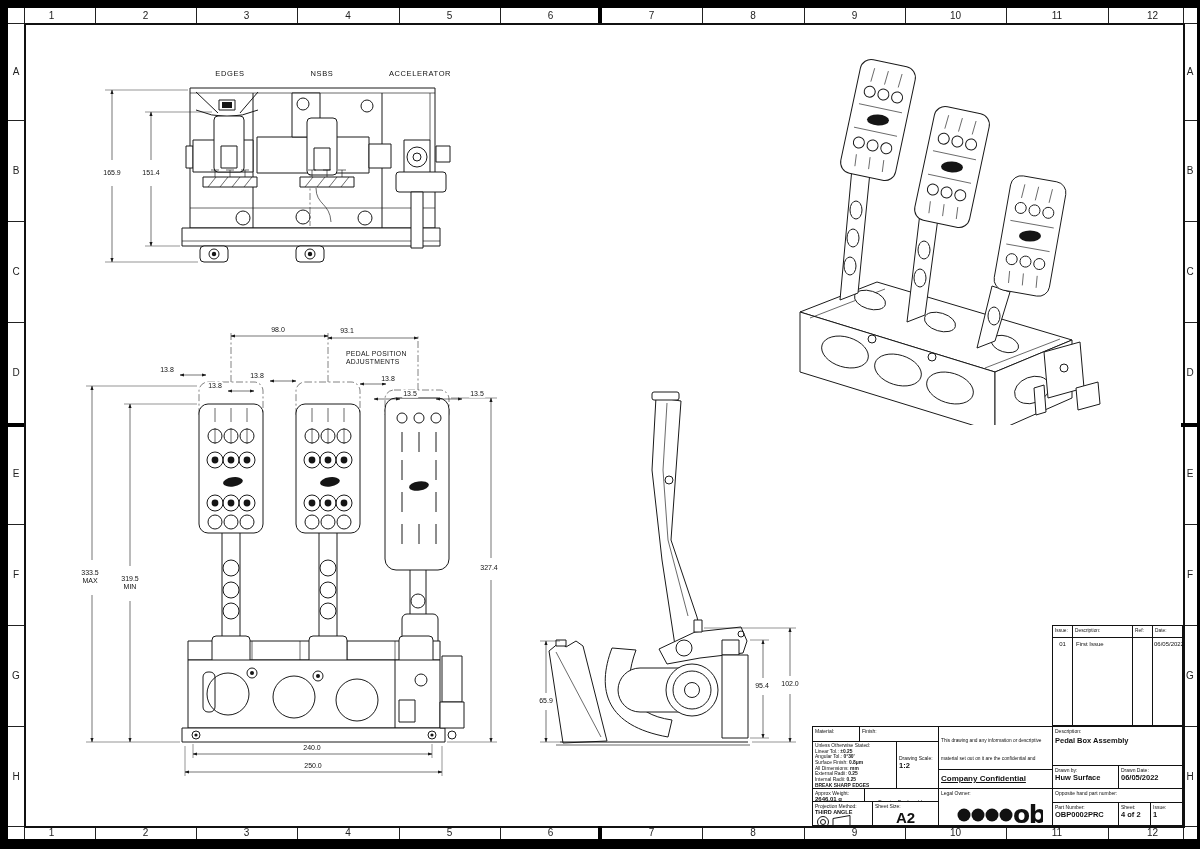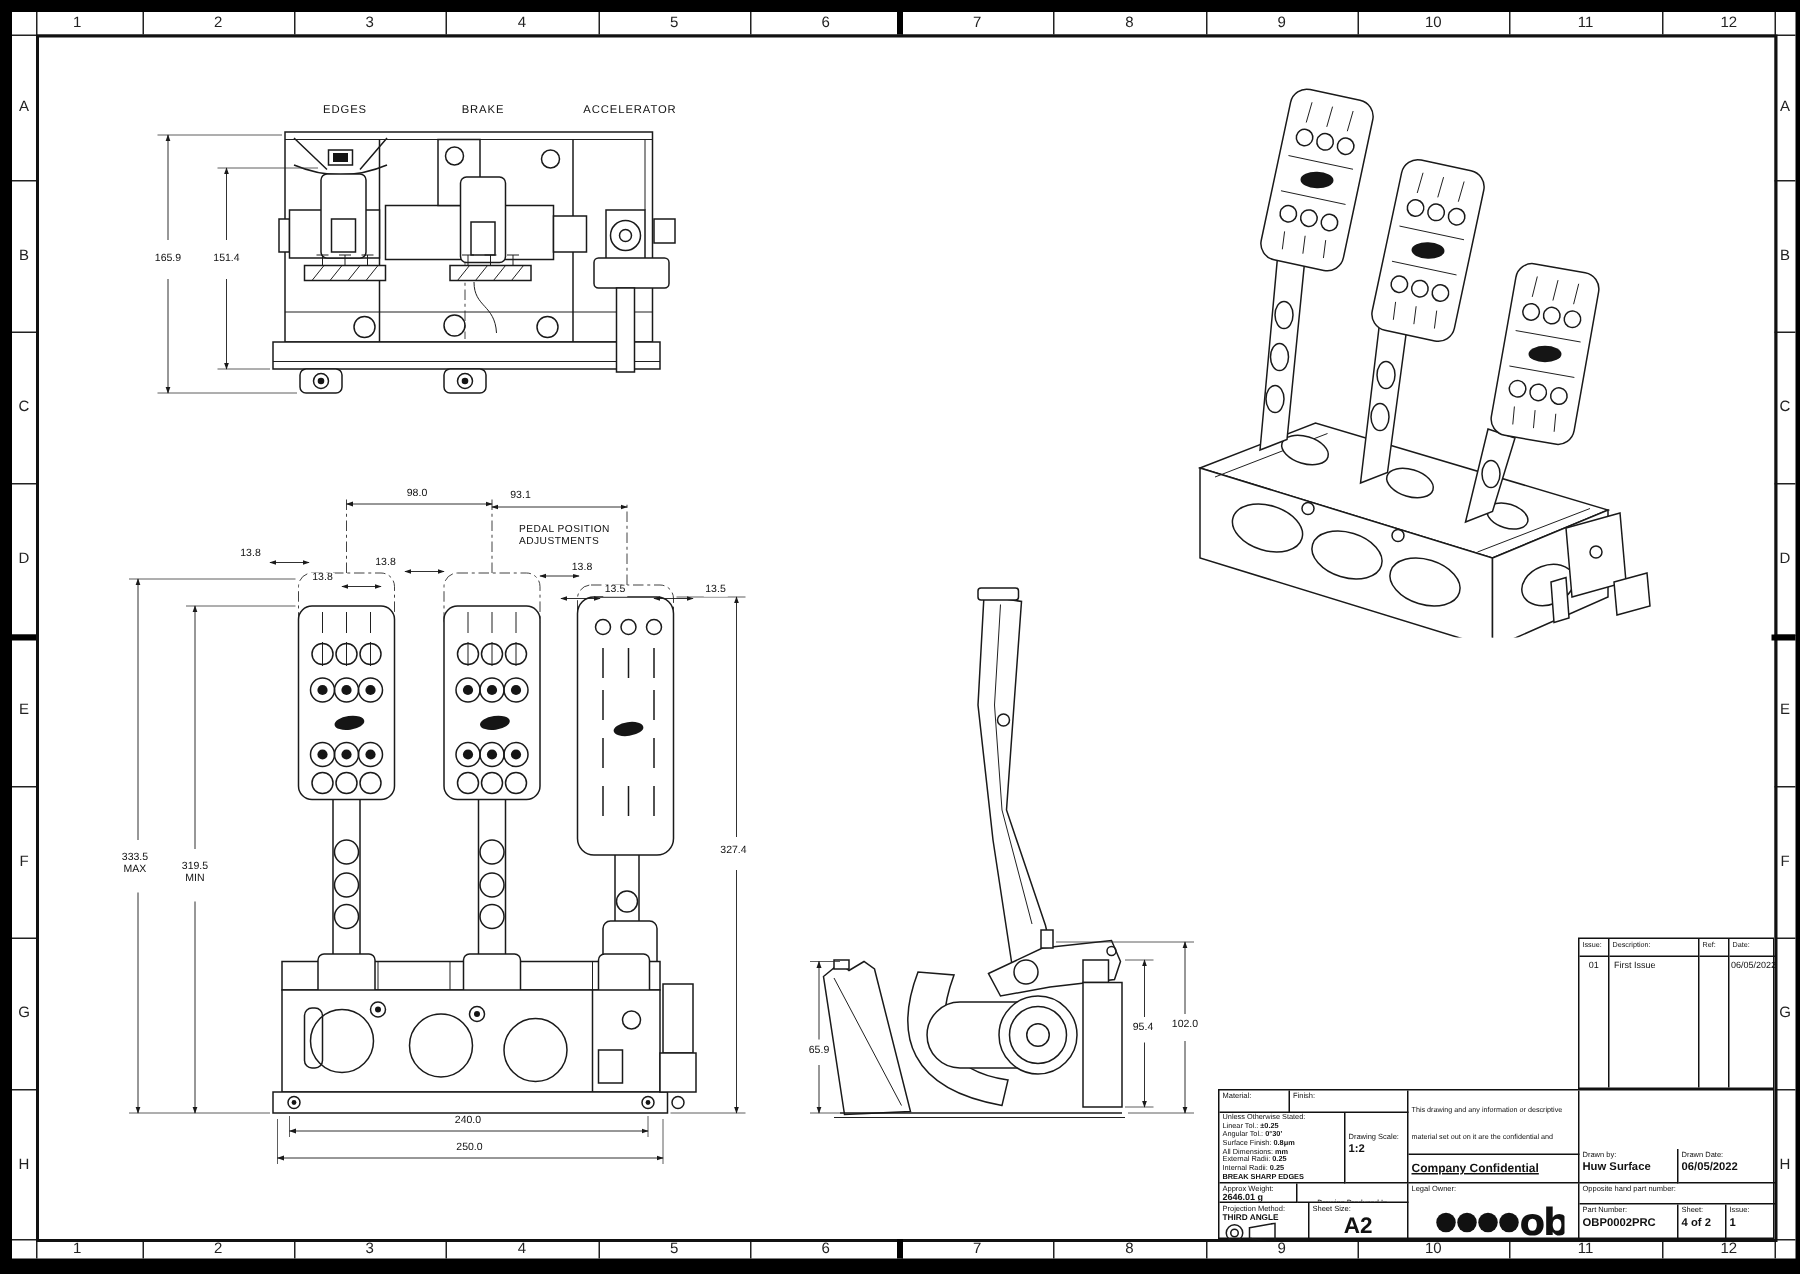--- a/index.html
+++ b/index.html
@@ -180,21 +180,21 @@
     <line class="xl" x1="105" y1="262" x2="198" y2="262"></line>
     <line class="dl" x1="112" y1="90" x2="112" y2="160" marker-start="url(#ar1)"></line>
     <line class="dl" x1="112" y1="186" x2="112" y2="262" marker-end="url(#ar1)"></line>
 
     <line class="xl" x1="145" y1="112" x2="212" y2="112"></line>
     <line class="xl" x1="145" y1="246" x2="180" y2="246"></line>
     <line class="dl" x1="151" y1="112" x2="151" y2="160" marker-start="url(#ar1)"></line>
     <line class="dl" x1="151" y1="186" x2="151" y2="246" marker-end="url(#ar1)"></line>
   </svg>
   <span class="viewlabel" style="left:230px;top:73px;">EDGES</span>
-  <span class="viewlabel" style="left:322px;top:73px;">BRAKE</span>
+  <span class="viewlabel" style="left:322px;top:73px;">NSBS</span>
   <span class="viewlabel" style="left:420px;top:73px;">ACCELERATOR</span>
   <span class="dim" style="left:112px;top:173px;">165.9</span>
   <span class="dim" style="left:151px;top:173px;">151.4</span>
 
   <svg class="view" style="left:60px;top:300px;width:450px;height:480px;" viewBox="60 300 450 480">
     <defs>
       <marker id="ar2" viewBox="0 0 10 10" refX="9" refY="5" markerWidth="8" markerHeight="8" orient="auto-start-reverse">
         <path d="M0,1.5 L10,5 L0,8.5 z" fill="#1a1a1a"></path>
       </marker>
       <g id="padgrid">
@@ -515,20 +515,24 @@
       <span class="tl">Legal Owner:</span>
       <svg id="logo" width="86" height="30" viewBox="0 0 86 30">
         <circle cx="7" cy="17" r="6.5" fill="#111"></circle>
         <circle cx="21" cy="17" r="6.5" fill="#111"></circle>
         <circle cx="35" cy="17" r="6.5" fill="#111"></circle>
         <circle cx="49" cy="17" r="6.5" fill="#111"></circle>
         <text x="56" y="25" font-family="DejaVu Sans, sans-serif" font-size="25" font-weight="bold" fill="#111" letter-spacing="-1.5">obp</text>
       </svg>
     </div>
 
+    <div class="tb" style="left:240px;top:0;width:131px;height:39px;border-right:none;">
+      <span class="tl">Description:</span>
+      <span class="tv" style="margin-top:2px;">Pedal Box Assembly</span>
+    </div>
     <div class="tb" style="left:240px;top:39px;width:66px;height:23px;">
       <span class="tl">Drawn by:</span>
       <span class="tv">Huw Surface</span>
     </div>
     <div class="tb" style="left:306px;top:39px;width:65px;height:23px;border-right:none;">
       <span class="tl">Drawn Date:</span>
       <span class="tv">06/05/2022</span>
     </div>
     <div class="tb" style="left:240px;top:62px;width:131px;height:14px;border-right:none;">
       <span class="tl">Opposite hand part number:</span>

